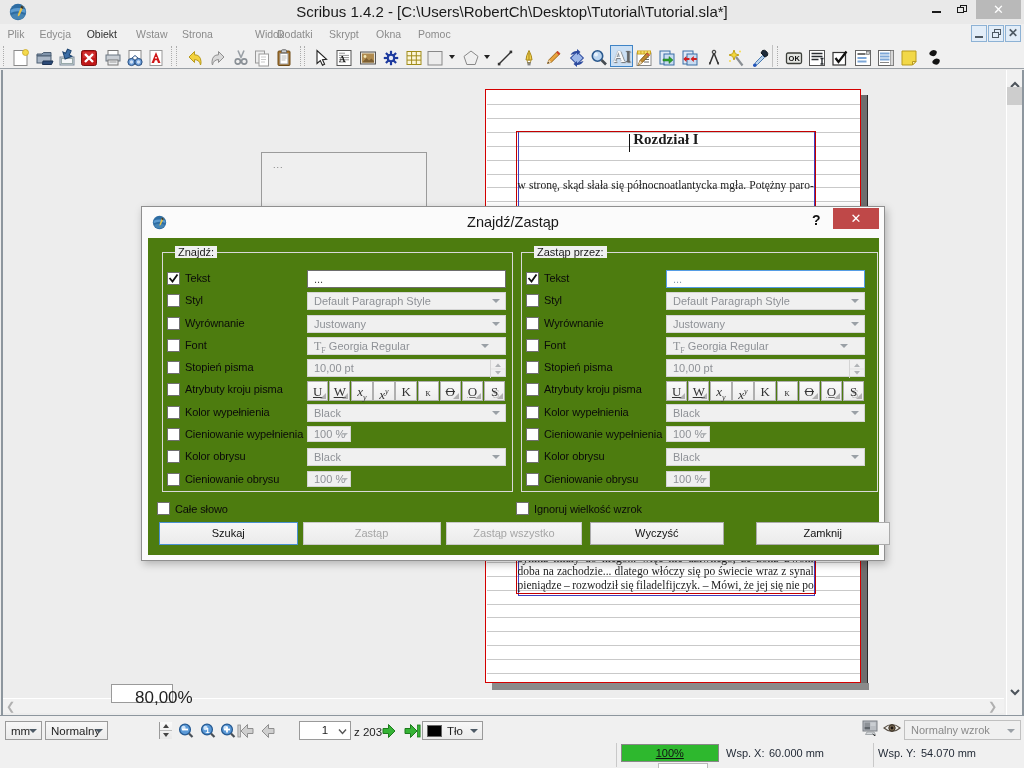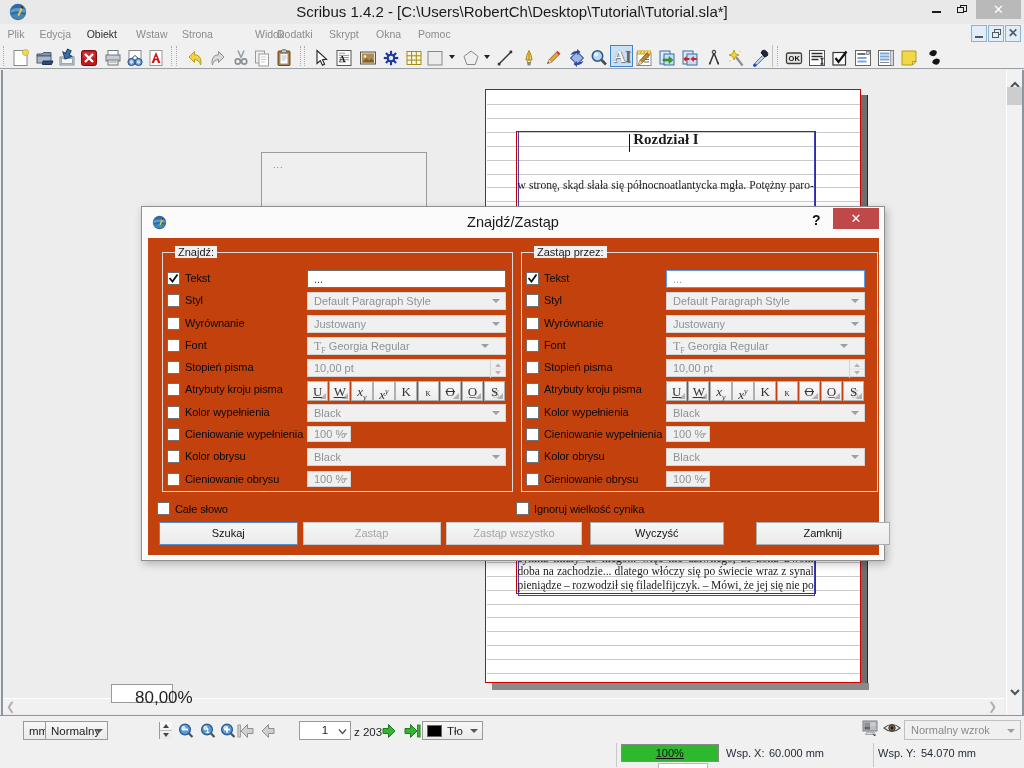--- a/index.html
+++ b/index.html
@@ -34,21 +34,21 @@
 #btoolbar{left:0;top:715px;width:1024px;height:27px;background:#f0f0f0;border-top:1px solid #8d969e;}
 .combo{position:absolute;height:19px;background:linear-gradient(#f7f7f7,#ebebeb);border:1px solid #9a9a9a;font-size:11.5px;color:#222;}
 .combo .ar{position:absolute;right:4px;top:7px;width:0;height:0;border-left:4px solid transparent;border-right:4px solid transparent;border-top:4px solid #4d5a66;}
 
 #statusbar{left:0;top:742px;width:1024px;height:26px;background:#f0f0f0;font-size:11px;color:#1f2733;}
 .vline{position:absolute;top:1px;width:1px;height:24px;background:#c9c9c9;}
 
 #dialog{left:141px;top:206px;width:744px;height:355px;background:#fbfbfb;border:1px solid #8f8f8f;box-shadow:2px 3px 8px rgba(0,0,0,0.25);}
 #dlg-title{position:absolute;left:0;width:100%;text-align:center;top:7px;font-size:14.5px;color:#1a1a1a;}
 #dlg-close{position:absolute;left:691px;top:1px;width:46px;height:21px;background:#bf4848;color:#fff;text-align:center;font-size:13px;line-height:21px;}
-#dlg-client{position:absolute;left:6px;top:31px;width:731px;height:317px;background:#c2410c;}
+#dlg-client{position:absolute;left:6px;top:31px;width:731px;height:317px;background:#4d7c0f;}
 .grp{position:absolute;top:14px;height:240px;border:1px solid #d9d9d9;}
 .grp-label{position:absolute;top:-7px;left:12px;background:#f0f0f0;padding:0 3px;font-size:11px;color:#1a1a1a;}
 .cb{position:absolute;width:13px;height:13px;background:#fff;border:1px solid #707070;}
 .dlabel{position:absolute;font-size:11px;color:#0a0a0a;white-space:nowrap;letter-spacing:-0.1px;}
 .dfield{position:absolute;height:18px;background:#f0f0f0;border:1px solid #d4d4d4;font-size:11px;color:#8e9196;line-height:16px;padding-left:6px;white-space:nowrap;}
 .dfield .ar{position:absolute;right:5px;top:6px;width:0;height:0;border-left:4px solid transparent;border-right:4px solid transparent;border-top:4px solid #9aa0a6;}
 .attrb{position:absolute;top:127.5px;width:21.4px;height:20.5px;background:linear-gradient(#fafafa,#ededed);border:1px solid #b0b0b0;font-family:"Liberation Serif",serif;font-size:13px;color:#333;text-align:center;line-height:19px;}
 .tri{position:absolute;right:1px;bottom:1px;width:0;height:0;border-left:3px solid transparent;border-top:3px solid transparent;border-bottom:3px solid #888;border-right:3px solid #888;opacity:0.6;}
 .btn{position:absolute;width:138px;height:23px;background:linear-gradient(#f6f6f6,#ebebeb);border:1px solid #ababab;text-align:center;font-size:11px;color:#111;line-height:21px;}
 </style></head>
@@ -374,21 +374,21 @@
           </svg></div>
       <div style="position:absolute;left:3px;bottom:22px;width:10px;height:10px;"><svg width="10" height="10">
             <path d="M1 3 L5 7 L9 3" stroke="#4d545b" stroke-width="2" fill="none"></path>
           </svg></div>
     </div>
     <div id="vthumb"></div>
     <div id="canvas-border-r"></div>
       <div style="position:absolute;left:1px;top:0;width:1.5px;height:645px;background:#8d969e;"></div>
   </div>
   <div id="btoolbar" class="abs"></div>
-  <div class="combo" style="left:23px;top:721px;width:37px;padding:3px 0 0 5px;">mm<span class="ar"></span></div>
+  <div class="combo" style="left:5px;top:721px;width:37px;padding:3px 0 0 5px;">mm<span class="ar"></span></div>
   <div class="combo" style="left:45px;top:721px;width:63px;padding:3px 0 0 5px;">Normalny<span class="ar"></span></div>
   <div class="abs" style="left:111px;top:684px;width:62px;height:19px;background:#fff;border:1px solid #9a9a9a;font-size:17px;color:#222;padding:3px 0 0 23px;">80,00%</div>
   <div class="abs" style="left:159px;top:721.5px;width:13px;height:17px;background:linear-gradient(#fafafa,#e8e8e8);border-left:1px solid #9a9a9a;">
    <svg width="12" height="17">
         <path d="M6 2 L9 6 L3 6 Z" fill="#444"></path>
         <path d="M6 15 L9 11 L3 11 Z" fill="#444"></path>
         <line x1="0" y1="8.5" x2="12" y2="8.5" stroke="#bbb"></line>
       </svg></div>
   <div class="abs" style="left:177px;top:722px;width:18px;height:18px;"><svg width="18" height="18" viewBox="0 0 18 18">
         <circle cx="8" cy="7.5" r="5.4" fill="#5b9ad8" stroke="#265a92" stroke-width="1.3"></circle>
@@ -575,21 +575,21 @@
           <div class="cb" style="left:4px;top:197.4px;"></div>
           <div class="dlabel" style="left:22px;top:197.4px;">Kolor obrysu</div>
           <div class="dfield" style="left:144px;top:195.4px;width:199px;">Black<span class="ar"></span></div>
           <div class="cb" style="left:4px;top:219.7px;"></div>
           <div class="dlabel" style="left:22px;top:219.7px;">Cieniowanie obrysu</div>
           <div class="dfield" style="left:144px;top:217.7px;width:44px;height:16px;line-height:14px;">100 %<span style="position:absolute;right:2px;top:6px;width:0;height:0;border-left:3px solid transparent;border-right:3px solid transparent;border-top:3.5px solid #b0b3b6;"></span></div>
         </div>
       <div class="cb" style="left:9px;top:264px;"></div>
       <div class="dlabel" style="left:27px;top:265px;">Całe słowo</div>
       <div class="cb" style="left:368px;top:264px;"></div>
-      <div class="dlabel" style="left:386px;top:265px;">Ignoruj wielkość cynika</div>
+      <div class="dlabel" style="left:386px;top:265px;">Ignoruj wielkość wzrok</div>
       <div class="btn" style="left:154.5px;top:283.5px;width:138px;color:#a6a6a6;border-color:#c9c9c9;">Zastąp</div>
       <div class="btn" style="left:10.8px;top:283.5px;width:139px;border:1px solid #4a90d2;">Szukaj</div>
       <div class="btn" style="left:298px;top:283.5px;width:136px;color:#a6a6a6;border-color:#c9c9c9;">Zastąp wszystko</div>
       <div class="btn" style="left:441.5px;top:283.5px;width:134.5px;">Wyczyść</div>
       <div class="btn" style="left:608px;top:283.5px;width:133.5px;">Zamknij</div>
     </div>
   </div>
 </div>
 
 </body></html>

